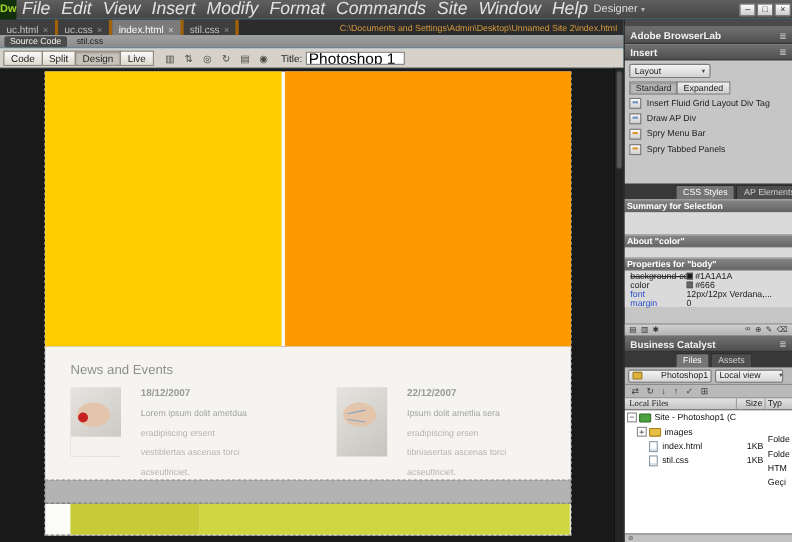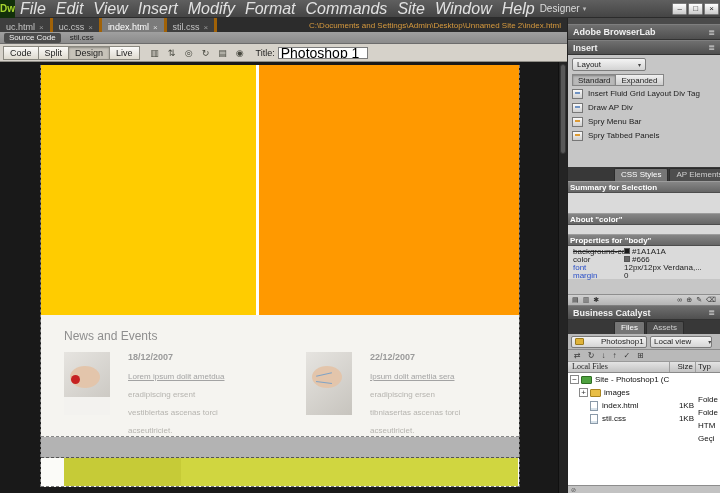--- a/index.html
+++ b/index.html
@@ -63,21 +63,21 @@
   .news-item.second { margin-left:70px; }
   .photo { width:46px; height:63px; position:relative; background:linear-gradient(140deg,#e6e4e0,#c7c4be); overflow:hidden; }
   .photo .skin { position:absolute; left:6px; top:14px; width:30px; height:22px; border-radius:50%; background:#e3c5ab; }
   .photo .sheet { position:absolute; left:0; bottom:0; width:46px; height:18px; background:#f3f2ef; }
   .photo .flower { position:absolute; left:7px; top:23px; width:9px; height:9px; border-radius:50%; background:#c62222; }
   .photo .mark1, .photo .mark2 { position:absolute; width:16px; height:1px; background:#7fa3c6; left:10px; }
   .photo .mark1 { top:22px; transform:rotate(-12deg); }
   .photo .mark2 { top:30px; transform:rotate(8deg); }
   .news-body { flex:1; }
   .news-date { font-size:9px; font-weight:bold; color:#9a9a9a; margin-bottom:3px; }
-  .news-link { font-size:8px; color:#a3a3a3; text-decoration:underline; line-height:1.25; }
+  .news-link { font-size:8px; color:#a3a3a3; line-height:1.25; }
   .news-text { font-size:8px; color:#b6b4af; line-height:1.25; }
   .more-row { margin-top:3px; font-size:8px; font-weight:bold; color:#8a8a8a; }
   .more-arrow { color:#f49200; }
   .gray-band { position:absolute; left:0; top:372px; width:478px; height:21px; border-bottom:1px dashed #555; }
   .footer { position:absolute; left:0; top:393px; width:478px; height:29px; background:#fbfbf8; border-bottom:1px dashed #777; }
   .footer-left  { position:absolute; left:23px;  top:0; width:117px; height:28px; }
   .footer-right { position:absolute; left:140px; top:0; width:337px; height:28px; }
   .canvas-scroll { position:absolute; right:0; top:0; bottom:0; width:9px; background:#242424; border-left:1px solid #101010; }
   .canvas-thumb { position:absolute; left:1px; right:1px; top:2px; height:90px; background:#585858;
                   border:1px solid #353535; border-radius:3px; }

